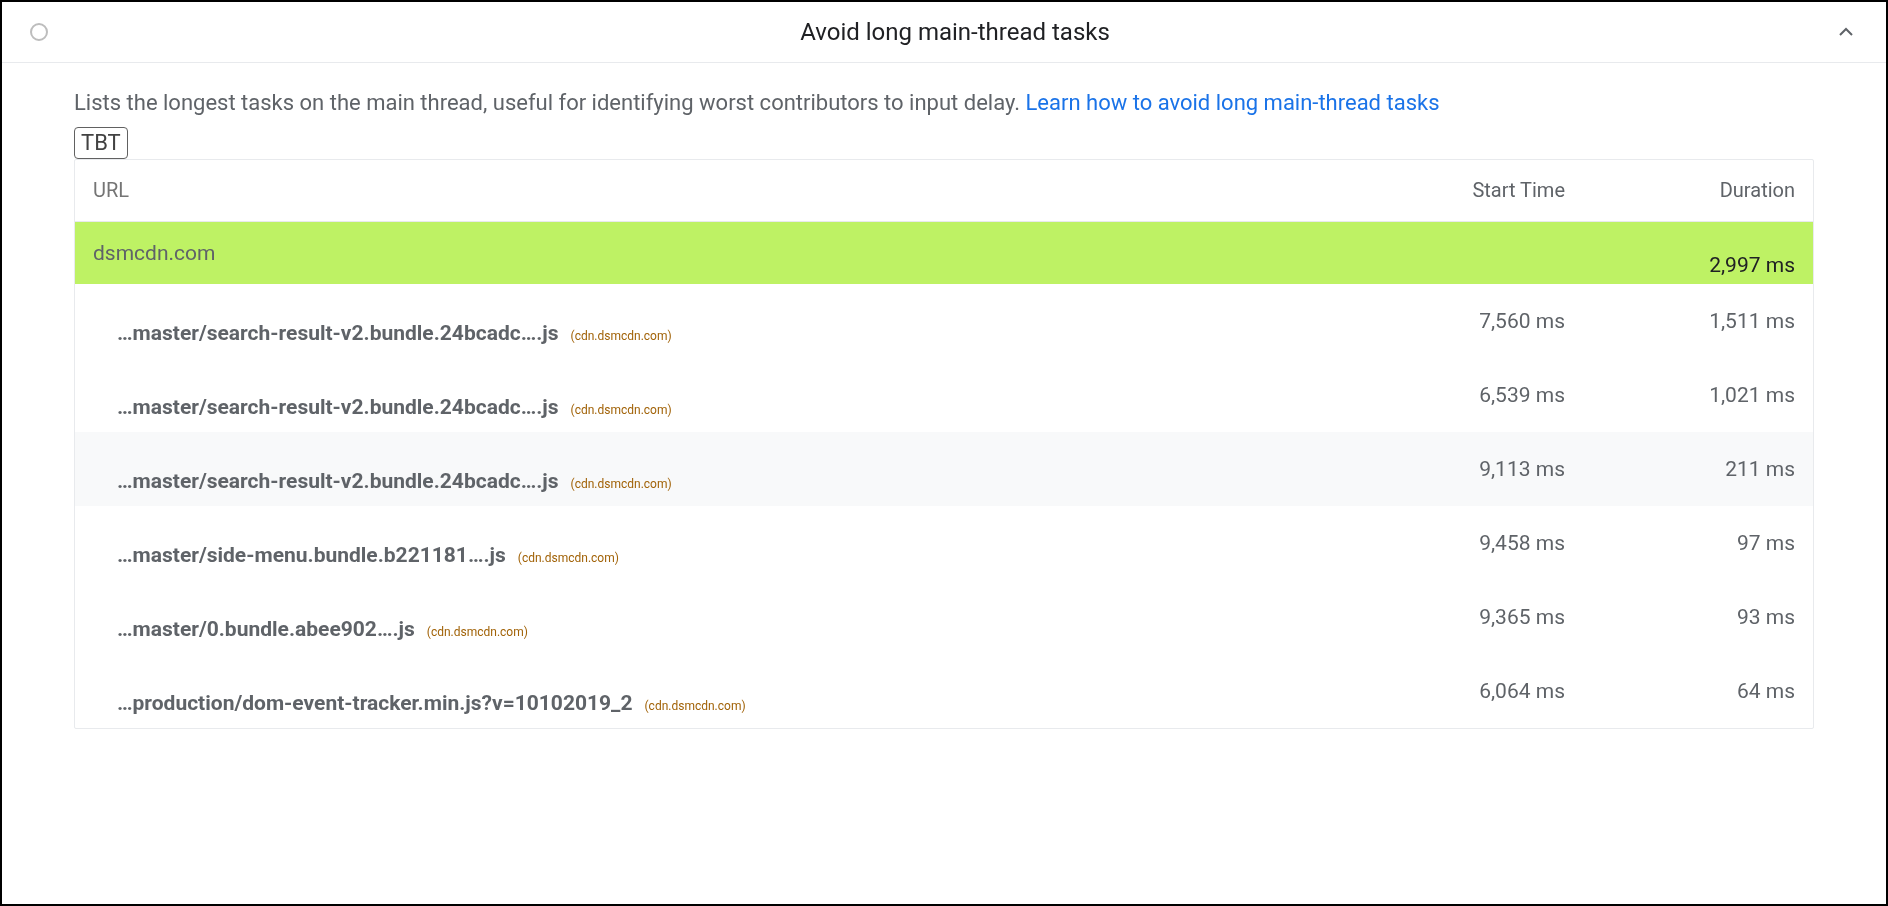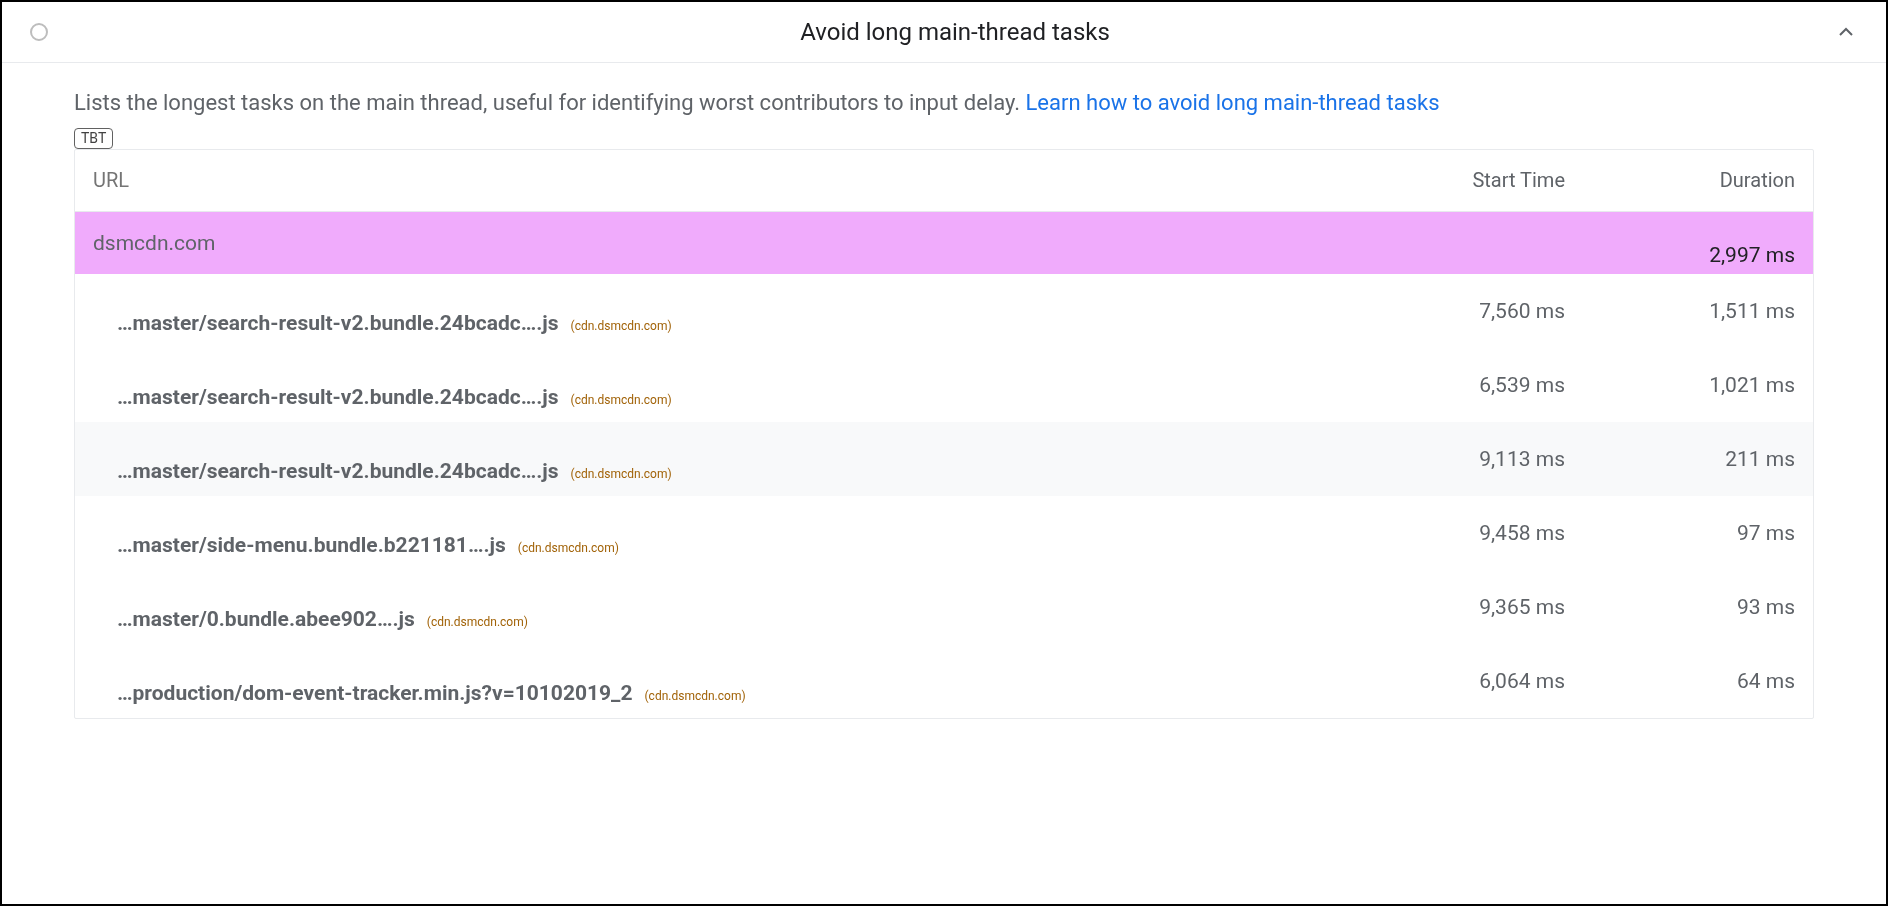--- a/index.html
+++ b/index.html
@@ -56,21 +56,21 @@
   }
   .description .link {
     color: #1a73e8;
     cursor: pointer;
   }
   .badge {
     display: inline-block;
     border: 1.5px solid #616161;
     border-radius: 4px;
     padding: 0px 6px;
-    font-size: 14px;
+    font-size: 22px;
     color: #424242;
     font-family: Roboto, sans-serif;
     margin-top: 2px;
     line-height: 1.35;
     font-weight: 400;
   }
   .toggle-row {
     display: flex;
     justify-content: flex-end;
     align-items: center;
@@ -107,21 +107,21 @@
     padding: 0 18px;
   }
   .thead-row {
     height: 62px;
     font-size: 20px;
     color: #757575;
     border-bottom: 1px solid #e8eaed;
   }
   .group-row {
     height: 62px;
-    background: #f0abfc;
+    background: #bef264;
     color: #5f6368;
     font-size: 21px;
   }
   .group-row .col-duration { font-weight: 400; color: #202124; margin-top: 24px; }
   .data-row {
     height: 74px;
     font-size: 21px;
     color: #5f6368;
   }
   .data-row.alt { background: #f8f9fa; }

